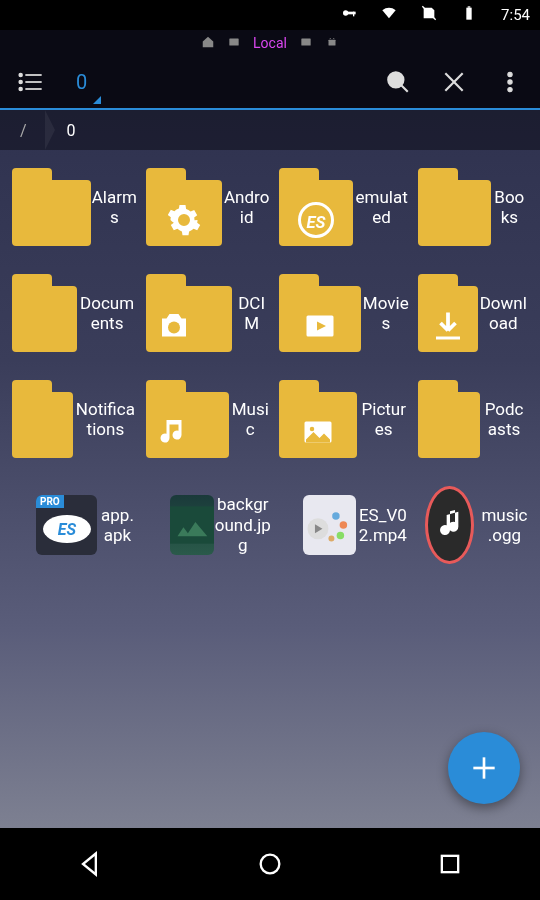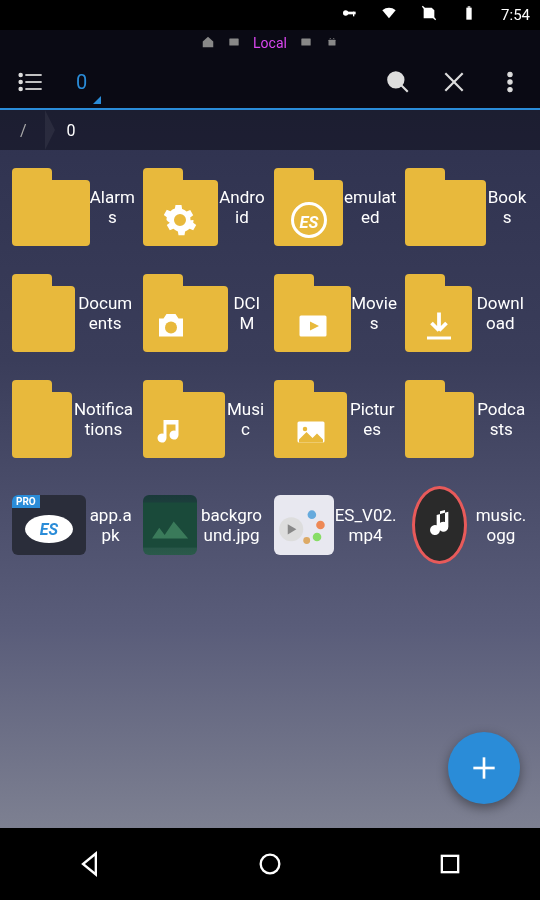--- a/index.html
+++ b/index.html
@@ -94,21 +94,21 @@
 }
 .folder-overlay {
   position: absolute; bottom: 8px; left: 50%; transform: translateX(-50%);
   width: 36px; height: 36px; display: flex; align-items: center; justify-content: center;
 }
 .folder-overlay svg { width: 36px; height: 36px; fill: #fff; }
 .folder-overlay.left { left: 10px; transform: none; }
 .thumb {
   width: 92px; height: 60px; border-radius: 6px;
   display: flex; align-items: center; justify-content: center;
-  position: relative; overflow: hidden;
+  position: relative; overflow: hidden; margin-left: 24px;
 }
 .thumb-apk { background: #2a2d3a; }
 .thumb-apk .badge {
   position: absolute; top: 0; left: 0; background: #2a8cd8;
   font-size: 10px; padding: 1px 4px; font-weight: bold;
 }
 .thumb-img { background: linear-gradient(180deg, #1a3a3a, #2a5a4a); }
 .thumb-vid { background: #e8e8f0; }
 .thumb-audio {
   background: #2a2a2a; border-radius: 50%;

